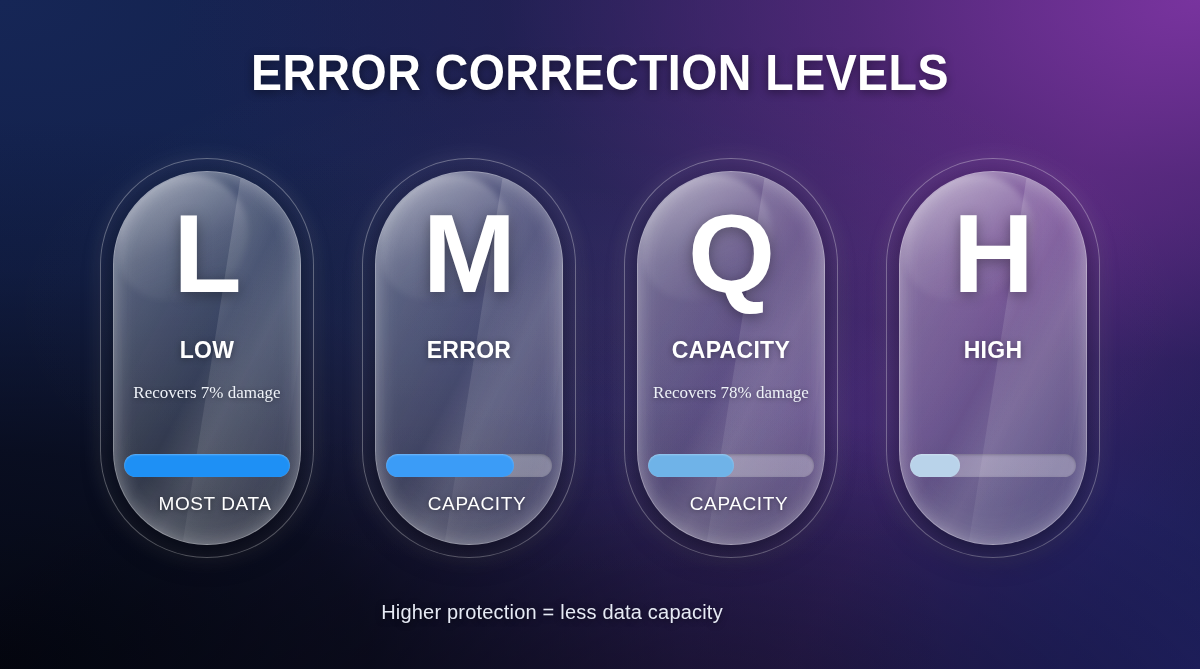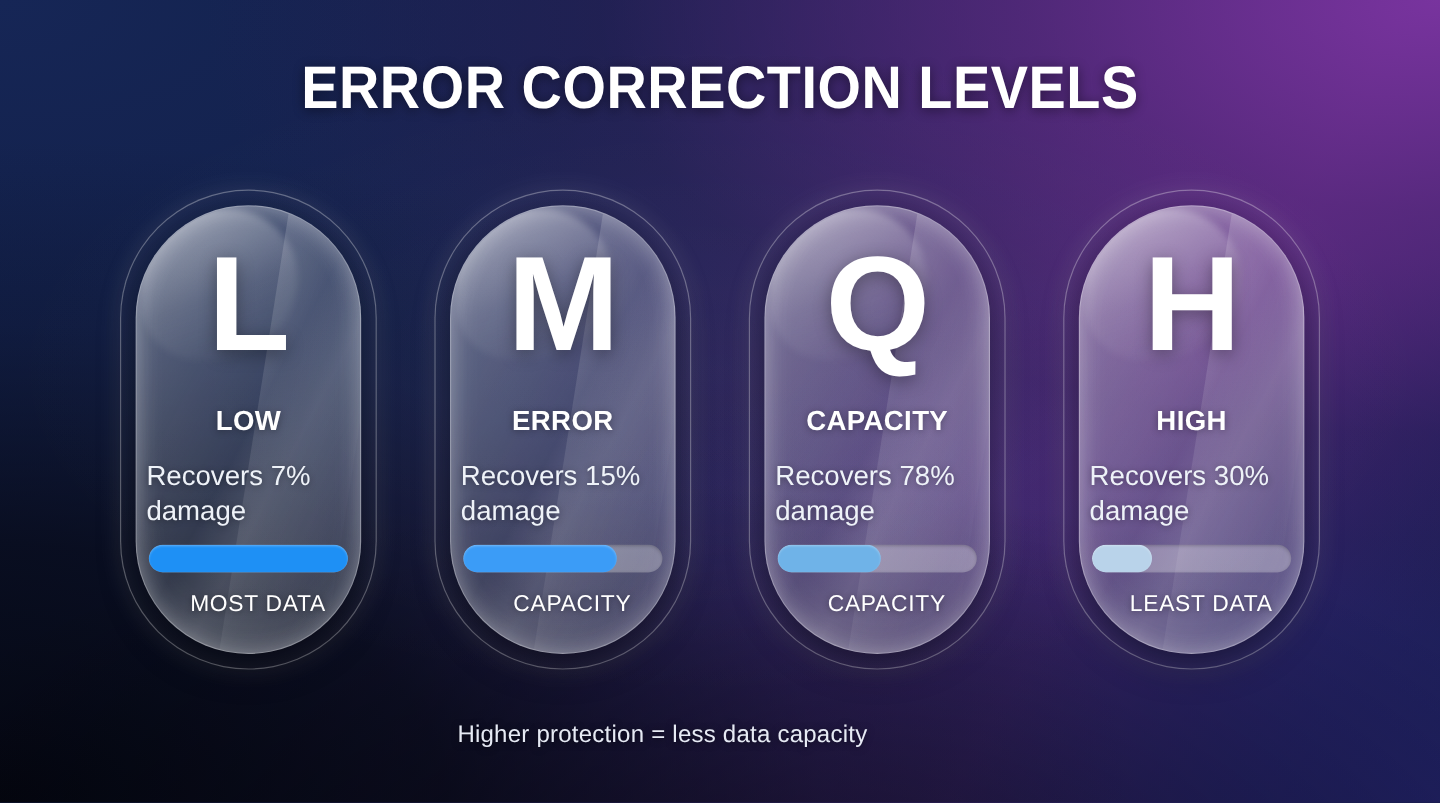--- a/index.html
+++ b/index.html
@@ -154,25 +154,26 @@
     color: #ffffff;
     font-size: 23px;
     font-weight: bold;
     letter-spacing: 0.3px;
     text-shadow: 0 1px 6px rgba(0,0,0,0.35);
   }
 
   .recovery {
     margin-top: 18px;
     color: #eef2f8;
-    font-size: 23px;
+    font-size: 17px;
     line-height: 1.28;
-    text-align: left;
+    text-align: center;
     width: 170px;
     text-shadow: 0 1px 5px rgba(0,0,0,0.35);
+    font-family: Liberation Serif, serif;
   }
 
   .bar-track {
     position: absolute;
     left: 24px;
     right: 24px;
     top: 296px;
     height: 23px;
     border-radius: 12px;
     background: rgba(255,255,255,0.30);
@@ -233,21 +234,20 @@
       </div>
       <div class="capacity-label">MOST DATA</div>
     </div>
 
     <div class="card">
       <div class="ring-outer"></div>
       <div class="glass" style="background-color: rgba(150, 175, 215, 0.12);"></div>
       <div class="content">
         <div class="letter">M</div>
         <div class="level-name">ERROR</div>
-        <div class="recovery">Recovers 15% damage</div>
       </div>
       <div class="bar-track">
         <div class="bar-fill" style="width: 77%; background: rgb(59, 156, 247);"></div>
       </div>
       <div class="capacity-label">CAPACITY</div>
     </div>
 
     <div class="card">
       <div class="ring-outer"></div>
       <div class="glass" style="background-color: rgba(185, 170, 215, 0.14);"></div>
@@ -261,25 +261,23 @@
       </div>
       <div class="capacity-label">CAPACITY</div>
     </div>
 
     <div class="card">
       <div class="ring-outer"></div>
       <div class="glass" style="background-color: rgba(200, 180, 220, 0.16);"></div>
       <div class="content">
         <div class="letter">H</div>
         <div class="level-name">HIGH</div>
-        <div class="recovery">Recovers 30% damage</div>
       </div>
       <div class="bar-track">
         <div class="bar-fill" style="width: 30%; background: rgb(185, 211, 234);"></div>
       </div>
-      <div class="capacity-label">LEAST DATA</div>
     </div>
 
   </div>
 
   <div class="footer">Higher protection = less data capacity</div>
 
 </div>
 
 </body></html>

